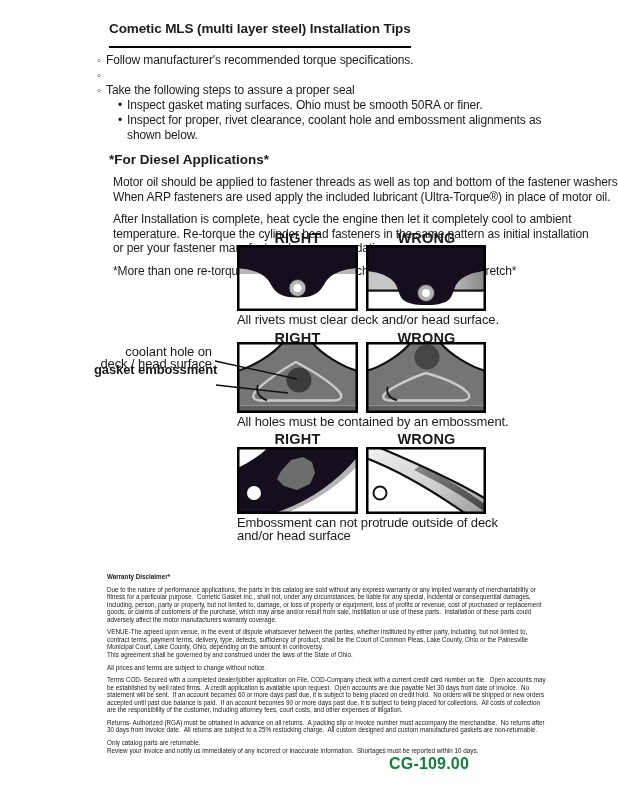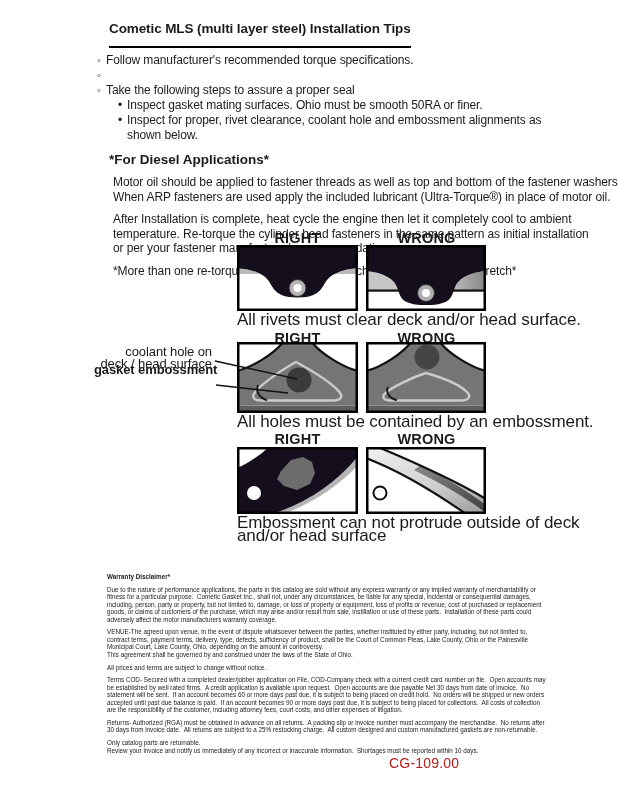--- a/index.html
+++ b/index.html
@@ -19,30 +19,30 @@
   .b-marker { width:9px; flex:none; font-size:11px; }
   .sub { margin-left:21px; }
   .sub .b-marker { font-size:12px; width:9px; }
   .diesel-h { margin:9px 0 0 12px; font-size:13.5px; font-weight:bold; }
   .para { margin:8px 0 0 16px; font-size:12px; line-height:14.6px; white-space:pre; letter-spacing:-0.1px; }
 
   
   .diagrams { position:absolute; left:0; top:230px; width:618px; height:330px; }
   .dg-label { position:absolute; width:121px; text-align:center; font-weight:bold; font-size:14.5px; letter-spacing:0.2px; }
   .panel { position:absolute; display:block; }
-  .caption { position:absolute; left:237px; font-size:17px; line-height:12.5px; white-space:pre; letter-spacing:-0.1px; }
+  .caption { position:absolute; left:237px; font-size:13px; line-height:12.5px; white-space:pre; letter-spacing:-0.1px; }
   .ptr-label { position:absolute; left:94px; width:118px; font-size:13px; line-height:11.5px; text-align:right; white-space:pre; letter-spacing:-0.1px; }
   .overlay { position:absolute; left:0; top:0; pointer-events:none; }
 
   
   .legal { position:absolute; left:107px; top:573px; width:470px; font-size:6.3px; line-height:7.4px; }
   .legal-h { font-weight:bold; margin:0 0 4.5px 0; }
   .legal p { margin:0 0 5.5px 0; white-space:pre; }
 
-  .pagenum { position:absolute; left:389px; top:755px; font-size:14px; letter-spacing:0.2px; color:#b91c1c; }
+  .pagenum { position:absolute; left:389px; top:755px; font-size:16px; letter-spacing:0.2px; color:#15803d;font-weight:bold; }
 </style>
 </head>
 <body>
 
 <div class="main">
   <div class="doc-title">Cometic MLS (multi layer steel) Installation Tips</div>
 
   <div class="bullets">
     <div class="b-row">
       <span class="b-marker">◦</span>

